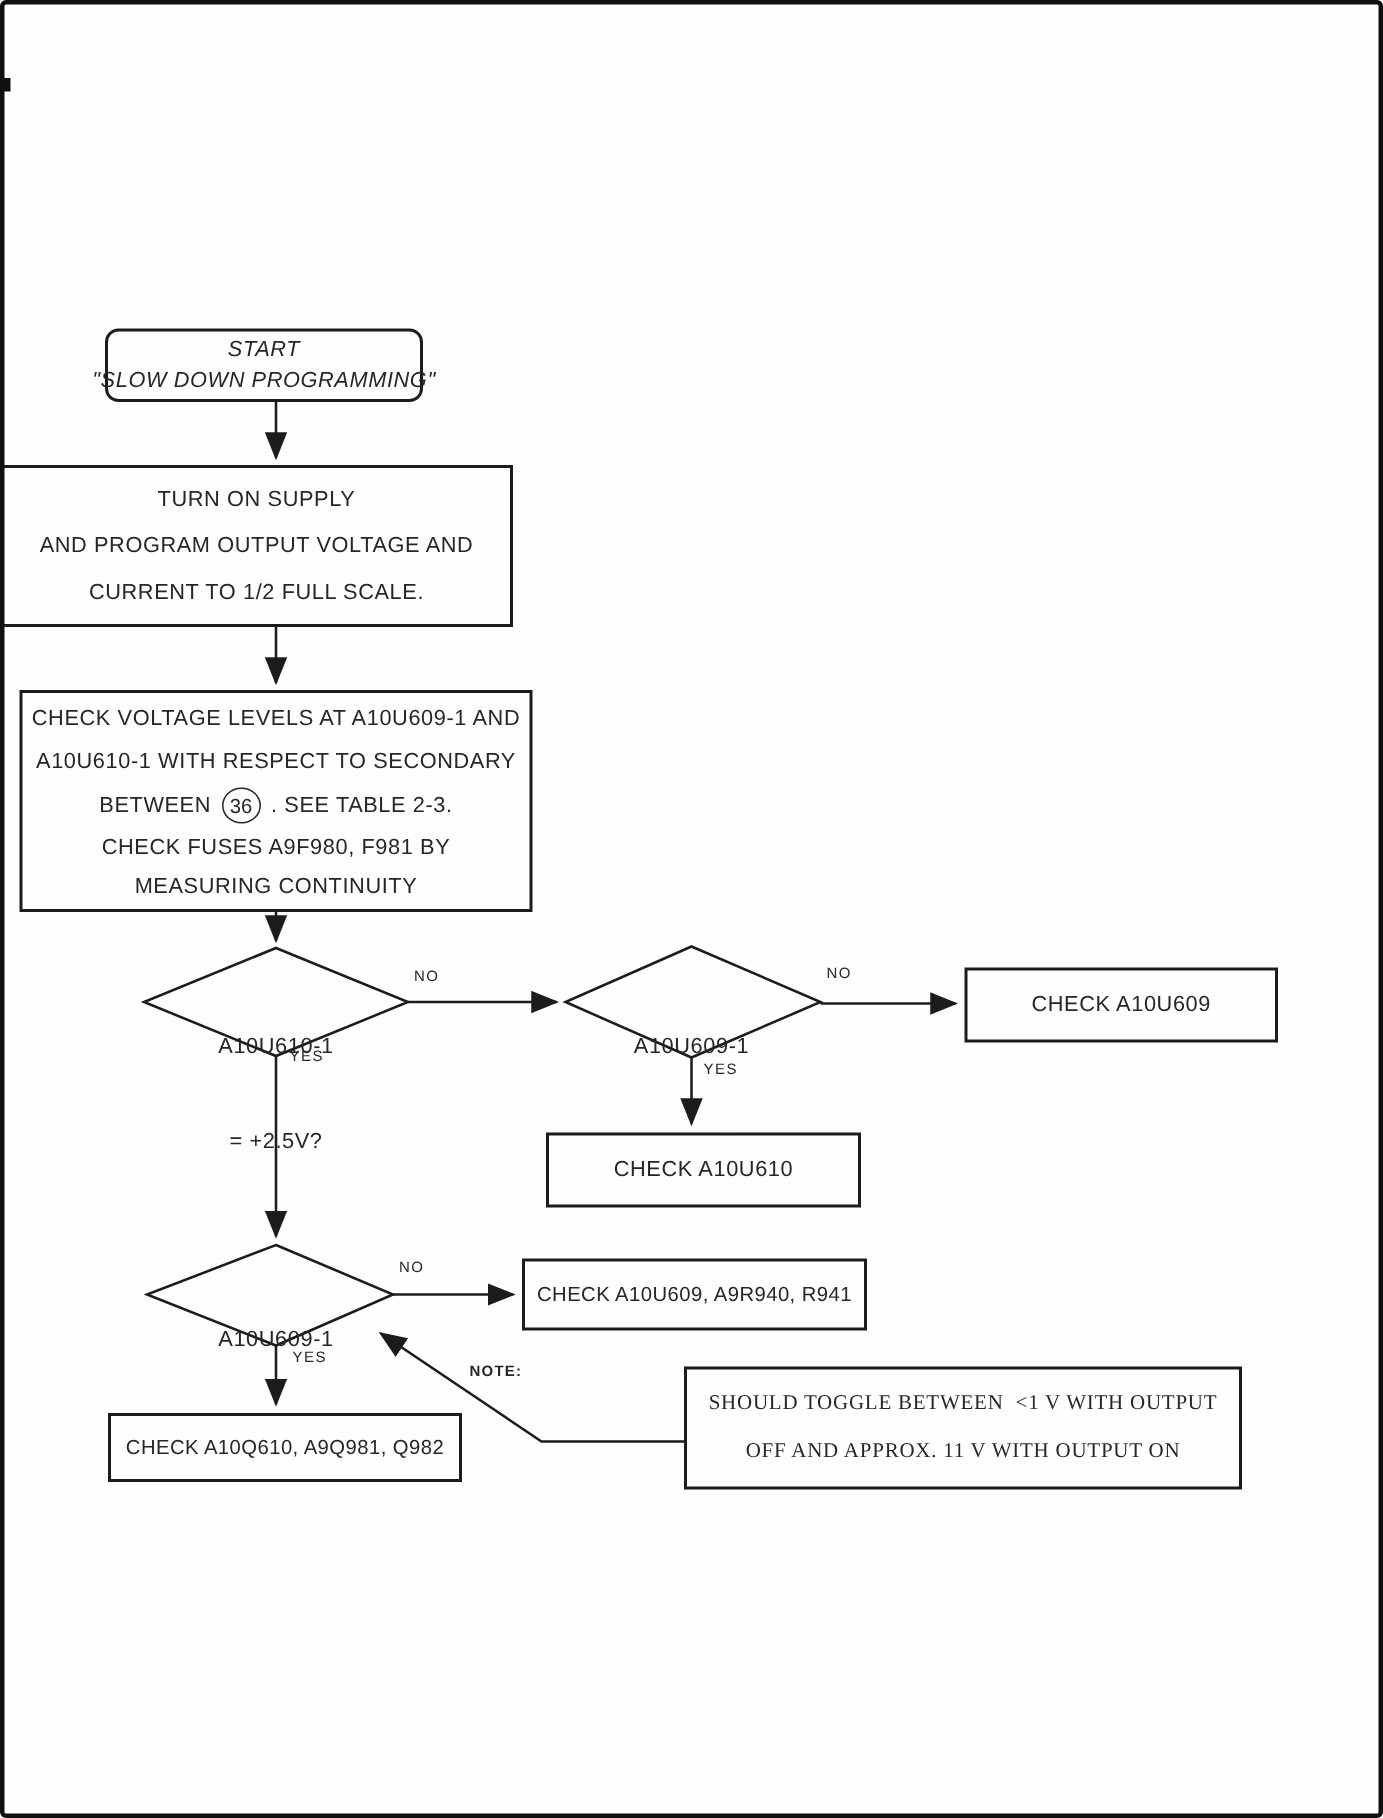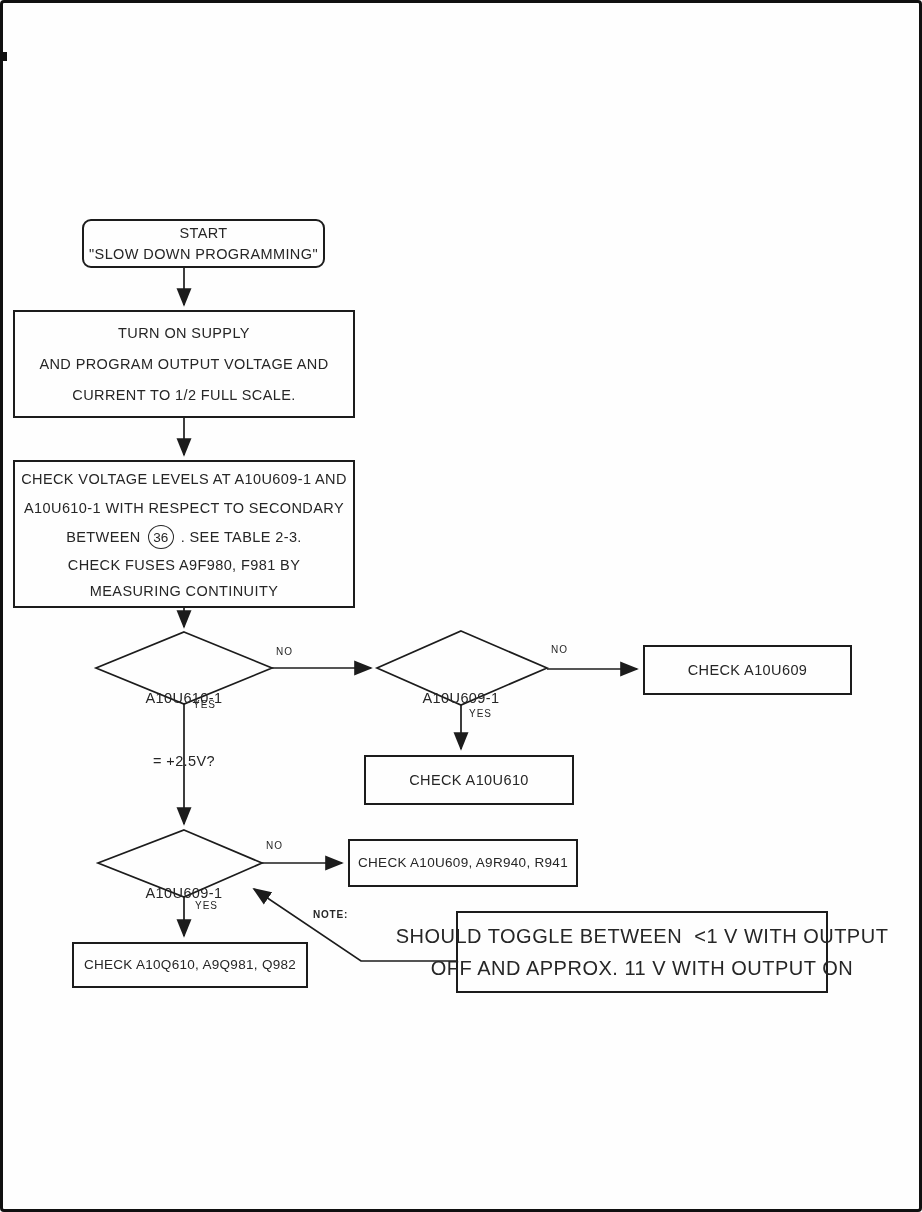--- a/index.html
+++ b/index.html
@@ -38,21 +38,21 @@
   .rounded { border-radius: 9px; }
   .tline {
     white-space: pre;
     font-size: 14.5px;
     letter-spacing: 0.4px;
     line-height: 29px;
     color: #262626;
   }
   .tight .tline { line-height: 21px; }
   .setup .tline { line-height: 31px; }
-  .note-box .tline { line-height: 32px; font-size: 20px; letter-spacing: 0.5px; }
+  .note-box .tline { line-height: 32px; font-size: 14px; letter-spacing: 0.5px; font-family: Liberation Serif, serif; }
   .single .tline { line-height: 18px; }
   .small .tline { font-size: 13.5px; letter-spacing: 0.3px; }
   .flexline {
     display: flex;
     justify-content: center;
     align-items: center;
     gap: 7px;
   }
   .circled {
     display: inline-flex;
@@ -104,26 +104,26 @@
       <line x1="547" y1="669" x2="637" y2="669" marker-end="url(#ah)"></line>
       <line x1="461" y1="705" x2="461" y2="749" marker-end="url(#ah)"></line>
       <line x1="184" y1="704" x2="184" y2="824" marker-end="url(#ah)"></line>
       <polygon fill="#fefefe" points="184,830 262,863 184,897 98,863"></polygon>
       <line x1="262" y1="863" x2="342" y2="863" marker-end="url(#ah)"></line>
       <line x1="184" y1="897" x2="184" y2="936" marker-end="url(#ah)"></line>
       <polyline points="456,961 361,961 254,889" marker-end="url(#ah)"></polyline>
     </g>
   </svg>
 
-  <div class="node rounded tight" style="left:82px; top:219px; width:243px; height:49px;">
+  <div class="node rounded tight" style="left:70px; top:219px; width:212px; height:49px;font-style:italic;">
     <div class="tline">START</div>
     <div class="tline">"SLOW DOWN PROGRAMMING"</div>
   </div>
 
-  <div class="node setup" style="left:13px; top:310px; width:342px; height:108px;">
+  <div class="node setup" style="left:0; top:310px; width:342px; height:108px;">
     <div class="tline">TURN ON SUPPLY</div>
     <div class="tline">AND PROGRAM OUTPUT VOLTAGE AND</div>
     <div class="tline">CURRENT TO 1/2 FULL SCALE.</div>
   </div>
 
   <div class="node" style="left:13px; top:460px; width:342px; height:148px;">
     <div class="tline">CHECK VOLTAGE LEVELS AT A10U609-1 AND</div>
     <div class="tline">A10U610-1 WITH RESPECT TO SECONDARY</div>
     <div class="tline flexline">
       <span>BETWEEN</span>

